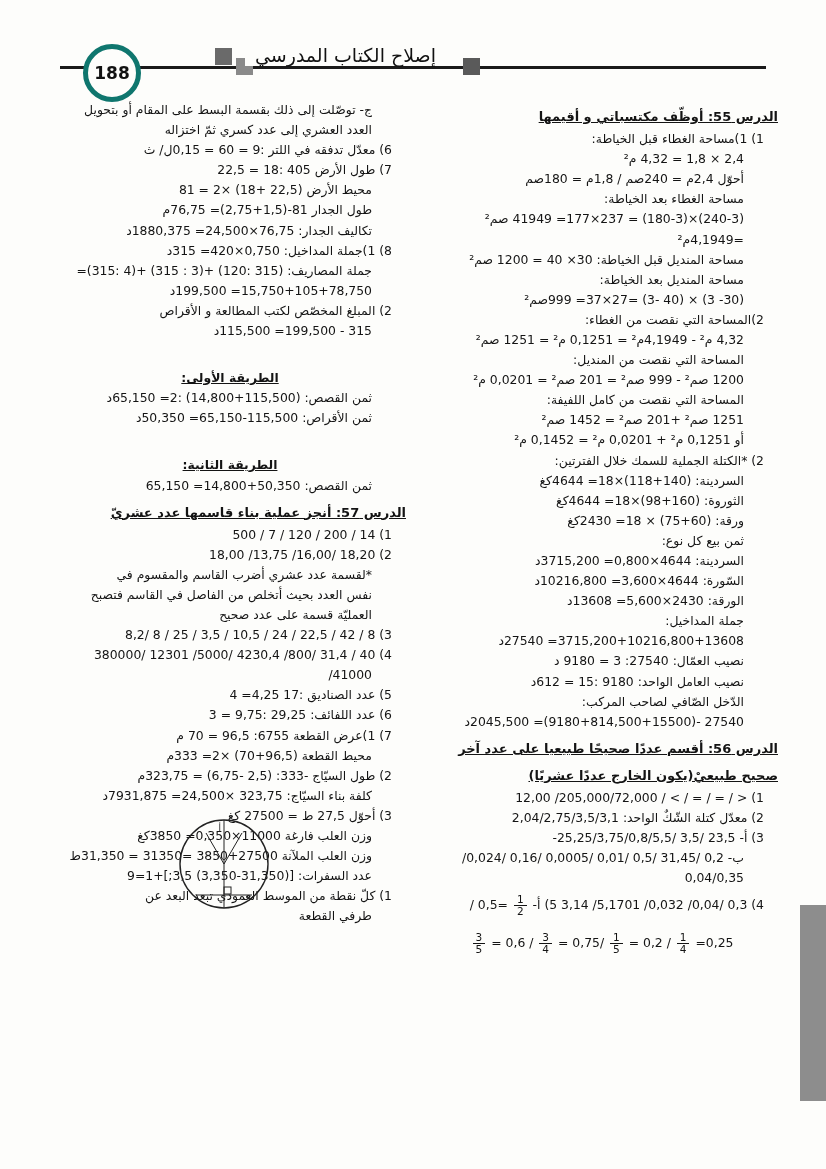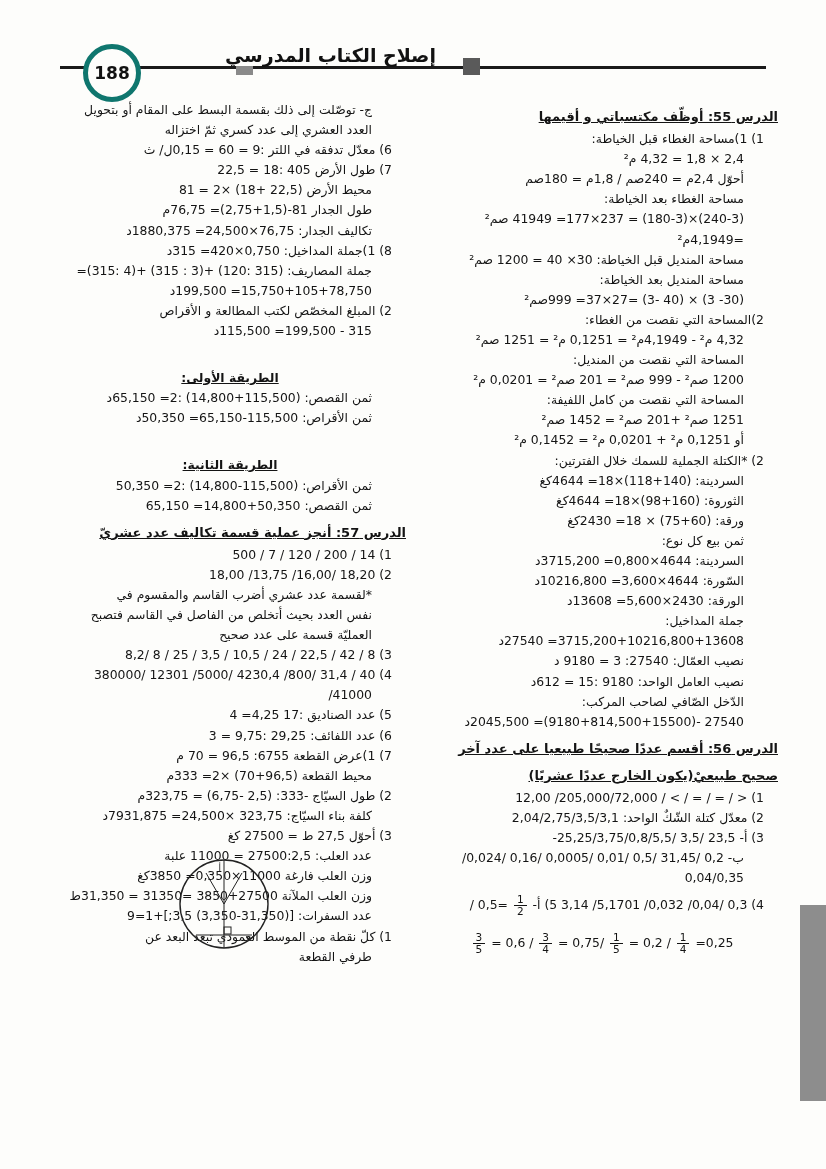--- a/index.html
+++ b/index.html
@@ -32,21 +32,21 @@
     right: 0;
     left: 0;
     height: 3px;
     background: #1a1a1a;
   }
   .header-title {
     position: absolute;
     top: 8px;
     right: 320px;
     font-size: 19px;
-    font-weight: bold;
+    font-weight: normal;
     color: #111;
     background: #fdfdfb;
     padding: 0 10px;
     white-space: nowrap;
   }
   .sq {
     position: absolute;
     width: 17px;
     height: 17px;
     background: #5a5a5a;
@@ -223,41 +223,39 @@
         <div class="line ind1">2) المبلغ المخصّص لكتب المطالعة و الأقراص</div>
         <div class="line ind2">315 - 199,500= 115,500د</div>
       </div>
     <div class="line ul b center">الطريقة الأولى:</div>
     <div id="lc-m1">
         <div class="line ind2">ثمن القصص: (115,500+14,800) :2= 65,150د</div>
         <div class="line ind2">ثمن الأقراص: 115,500-65,150= 50,350د</div>
       </div>
     <div class="line ul b center">الطريقة الثانية:</div>
     <div id="lc-m2">
-        <div class="line ind2">ثمن الأقراص: (115,500-14,800) :2= 50,350</div>
         <div class="line ind2">ثمن القصص: 50,350+14,800= 65,150</div>
       </div>
-    <div class="lesson lesson-ul">الدرس 57: أنجز عملية قسمة تكاليف عدد عشريّ</div>
+    <div class="lesson lesson-ul">الدرس 57: أنجز عملية بناء قاسمها عدد عشريّ</div>
     <div id="lc-mid">
         <div class="line ind1">1)  14 / 200 / 120 / 7 / 500</div>
         <div class="line ind1">2)  18,20 /16,00/ 13,75/ 18,00</div>
         <div class="line ind2">*لقسمة عدد عشري أضرب القاسم والمقسوم في</div>
         <div class="line ind2">نفس العدد بحيث أتخلص من الفاصل في القاسم فتصبح</div>
         <div class="line ind2">العمليّة قسمة على عدد صحيح</div>
         <div class="line ind1">3)  8 / 42 / 22,5 / 24 / 10,5 / 3,5 / 25 / 8 /8,2</div>
         <div class="line ind1">4)  40 / 31,4 /800/ 4230,4 /5000/ 12301 /380000</div>
         <div class="line ind2">41000/</div>
         <div class="line ind1">5)  عدد الصناديق :17 4,25= 4</div>
         <div class="line ind1">6)  عدد اللفائف: 29,25 :9,75 = 3</div>
         <div class="line ind1">7)  1)عرض القطعة 6755: 96,5 = 70 م</div>
         <div class="line ind2">محيط القطعة (96,5+70) ×2= 333م</div>
         <div class="line ind1">2) طول السيّاج -333: (2,5 -6,75) = 323,75م</div>
         <div class="line ind2">كلفة بناء السيّاج: 323,75 ×24,500= 7931,875د</div>
         <div class="line ind1">3)  أحوّل 27,5 ط = 27500 كغ</div>
-        <div class="line ind2">عدد العلب: 27500:2,5 = 11000 علبة</div>
         <div class="line ind2">وزن العلب فارغة 11000×0,350= 3850كغ</div>
         <div class="line ind2">وزن العلب الملآنة 27500+3850 =31350 = 31,350ط</div>
         <div class="line ind2">عدد السفرات: [(31,350-3,350) 3,5;]+1=9</div>
       </div>
     <div id="lc-bottom">
         <div class="line ind1">1)  كلّ نقطة من الموسط العمودي تبعد البعد عن</div>
         <div class="line ind2">طرفي القطعة</div>
       </div>
 
     <div class="figure">

